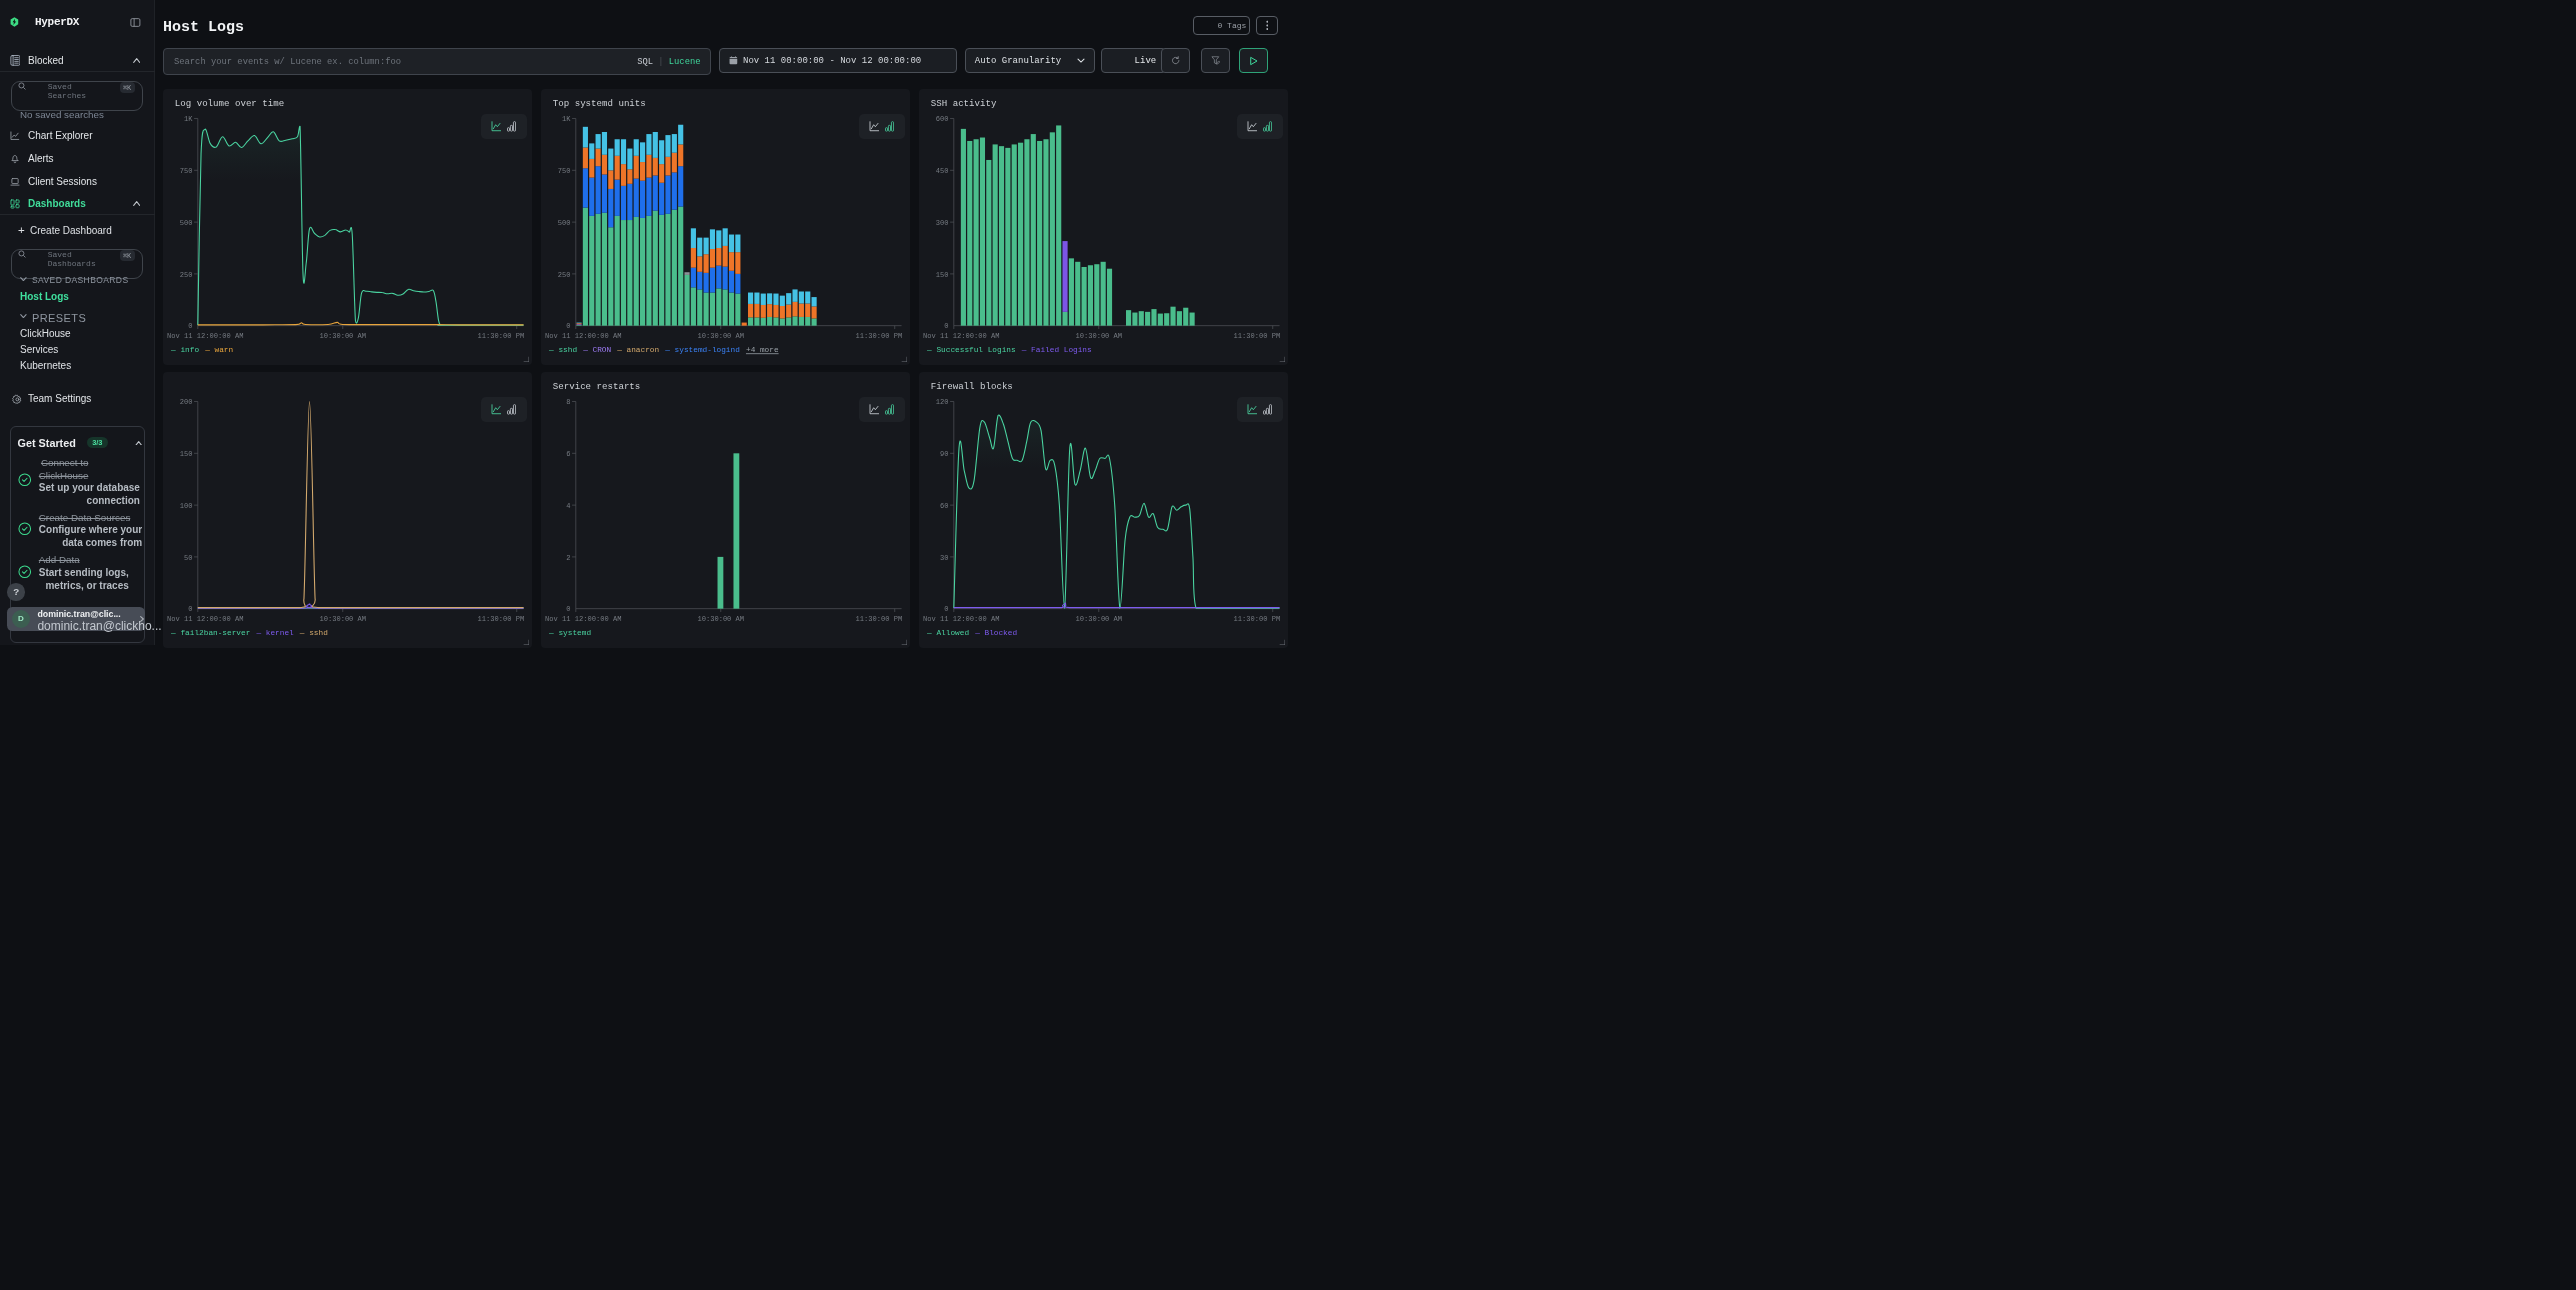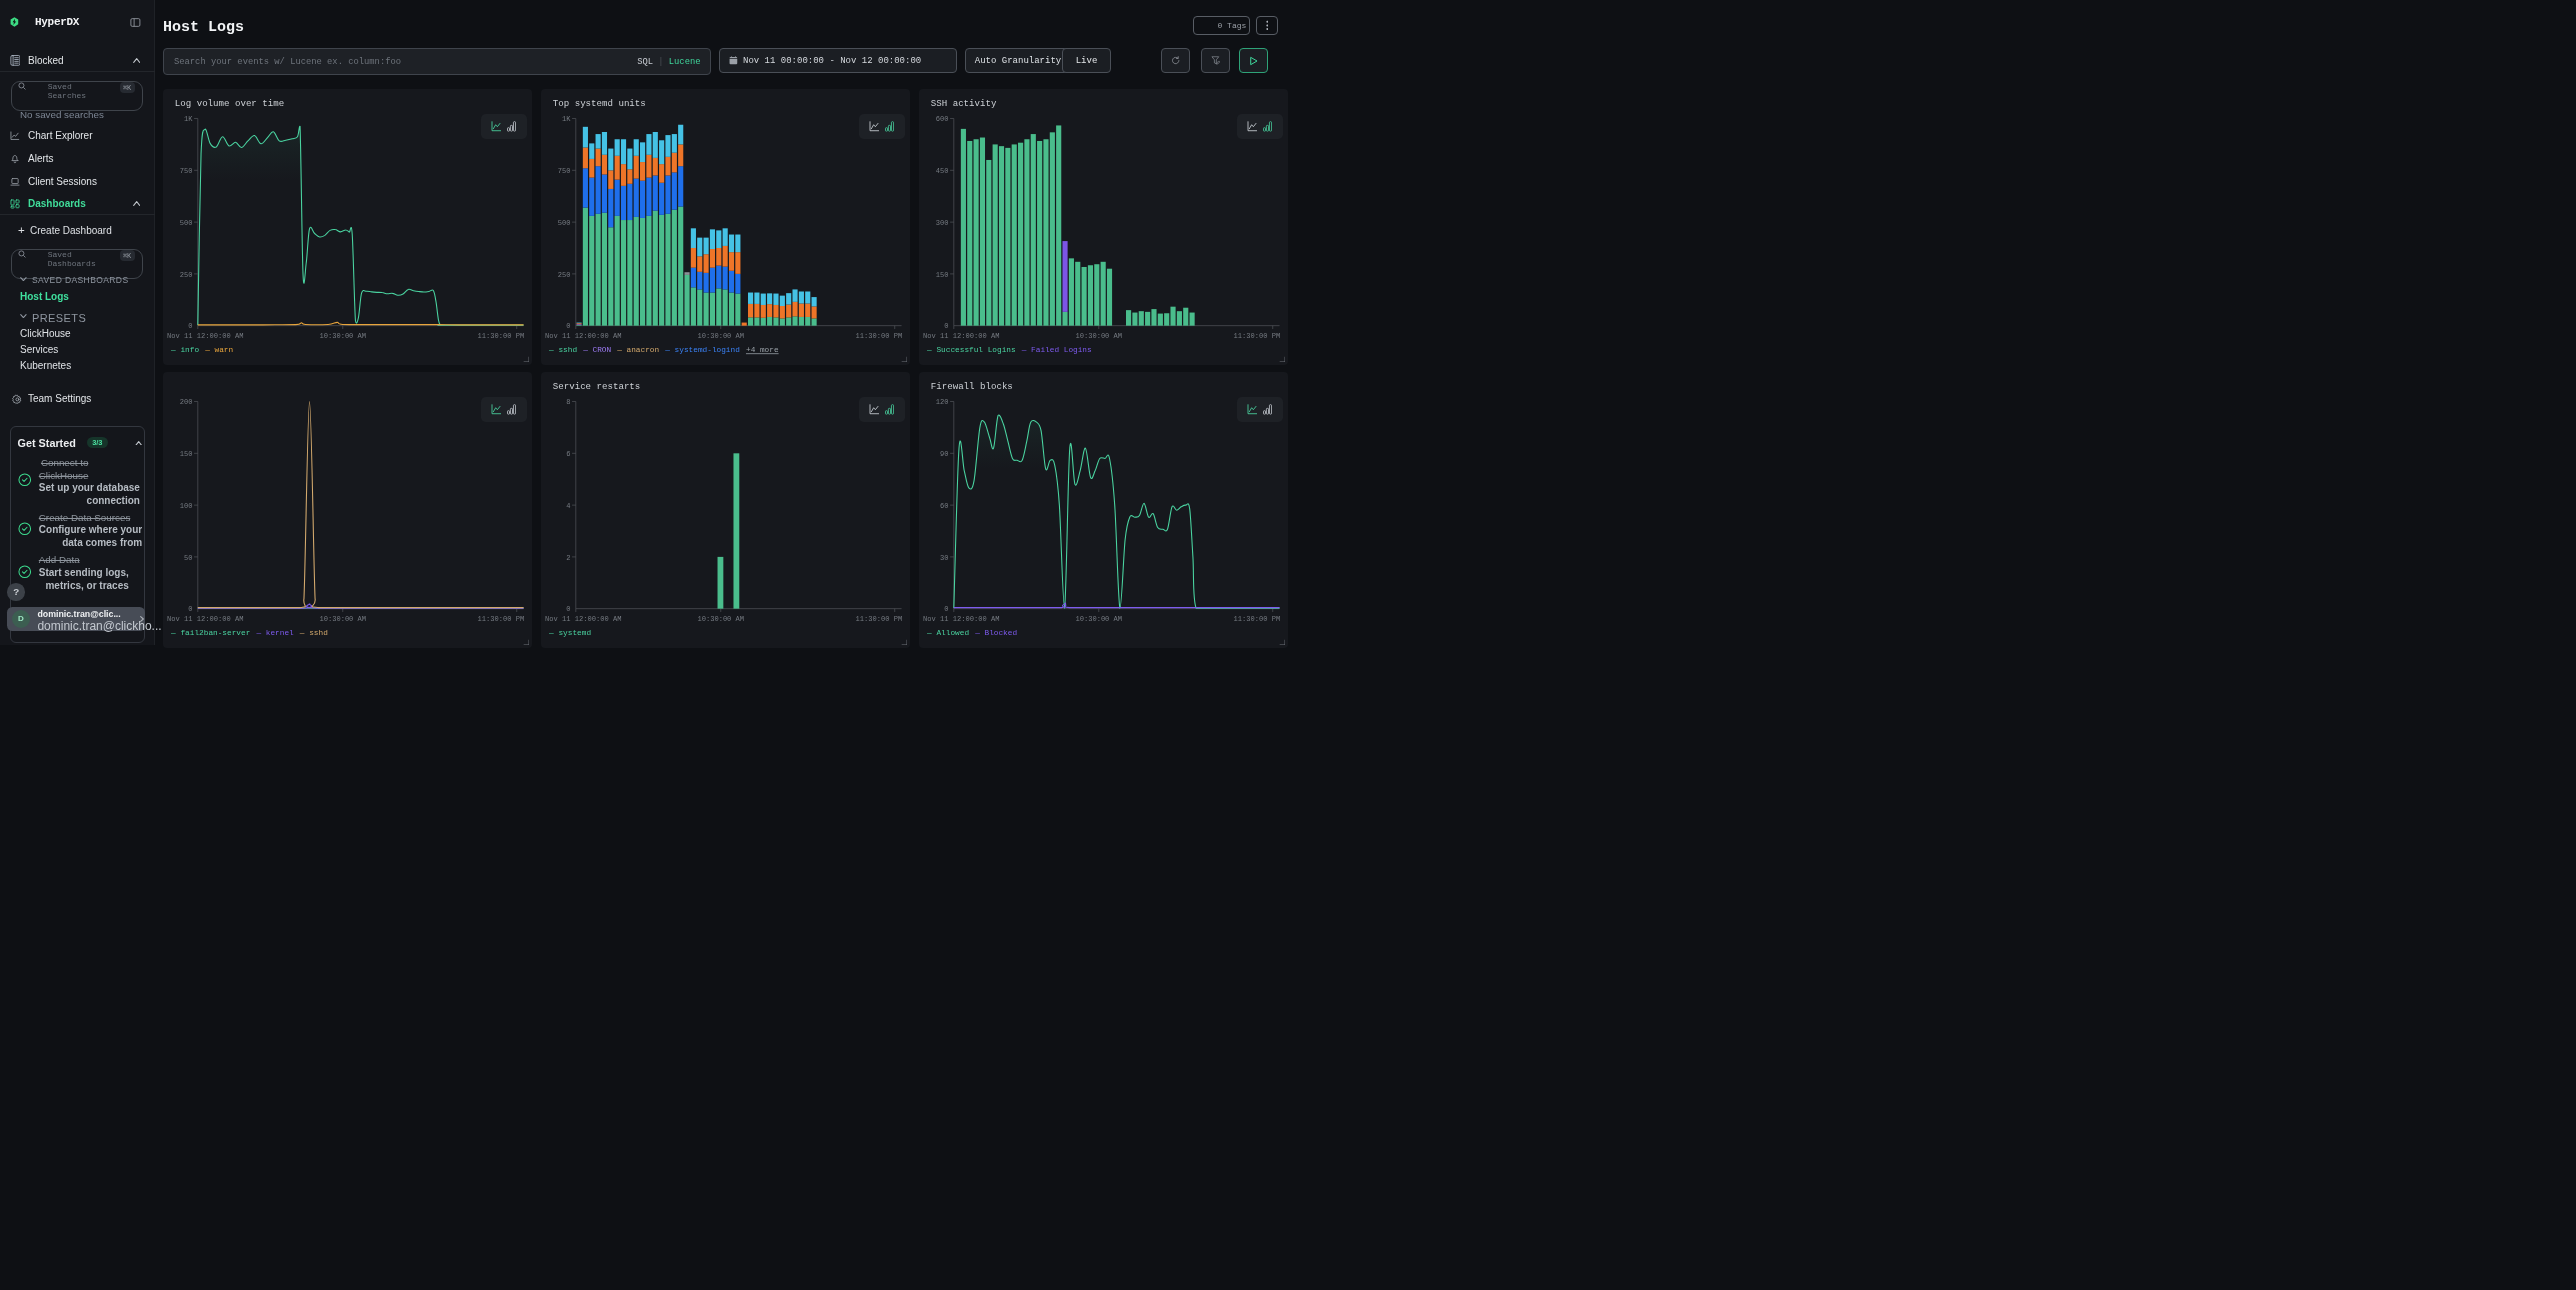--- a/index.html
+++ b/index.html
@@ -71,21 +71,21 @@
   <span style="margin-left:5.4px;color:#d4d8dd">Nov 11 00:00:00 - Nov 12 00:00:00</span>
 </div>
 
 <div class="ctl" style="left:965px;width:130px;">
   <span style="color:#dde1e5">Auto Granularity</span>
   <svg style="position:absolute;right:8.8px" width="8" height="5.4" viewBox="0 0 12 8" fill="none" stroke="#dde1e5" stroke-width="1.6" stroke-linecap="round">
       <path d="M1.5 1.5 L6 6 L10.5 1.5"></path>
     </svg>
 </div>
 
-<div class="ctl" style="left:1062px;width:49px;justify-content:center;">
+<div class="ctl" style="left:1101px;width:65px;justify-content:flex-end;">
     <span style="color:#e4e7ea">Live</span>
   </div>
 
 <div class="ctl" style="left:1161px;width:29px;justify-content:center;">
   <svg width="13" height="13" viewBox="0 0 19 19" fill="none" stroke="#9ba0a7" stroke-width="1.4" stroke-linecap="round">
       <path d="M16 9.5 a6.5 6.5 0 1 1 -1.9-4.6"></path>
       <path d="M14.6 1.6 V5.4 H10.8" fill="none"></path>
     </svg>
 </div>
 

